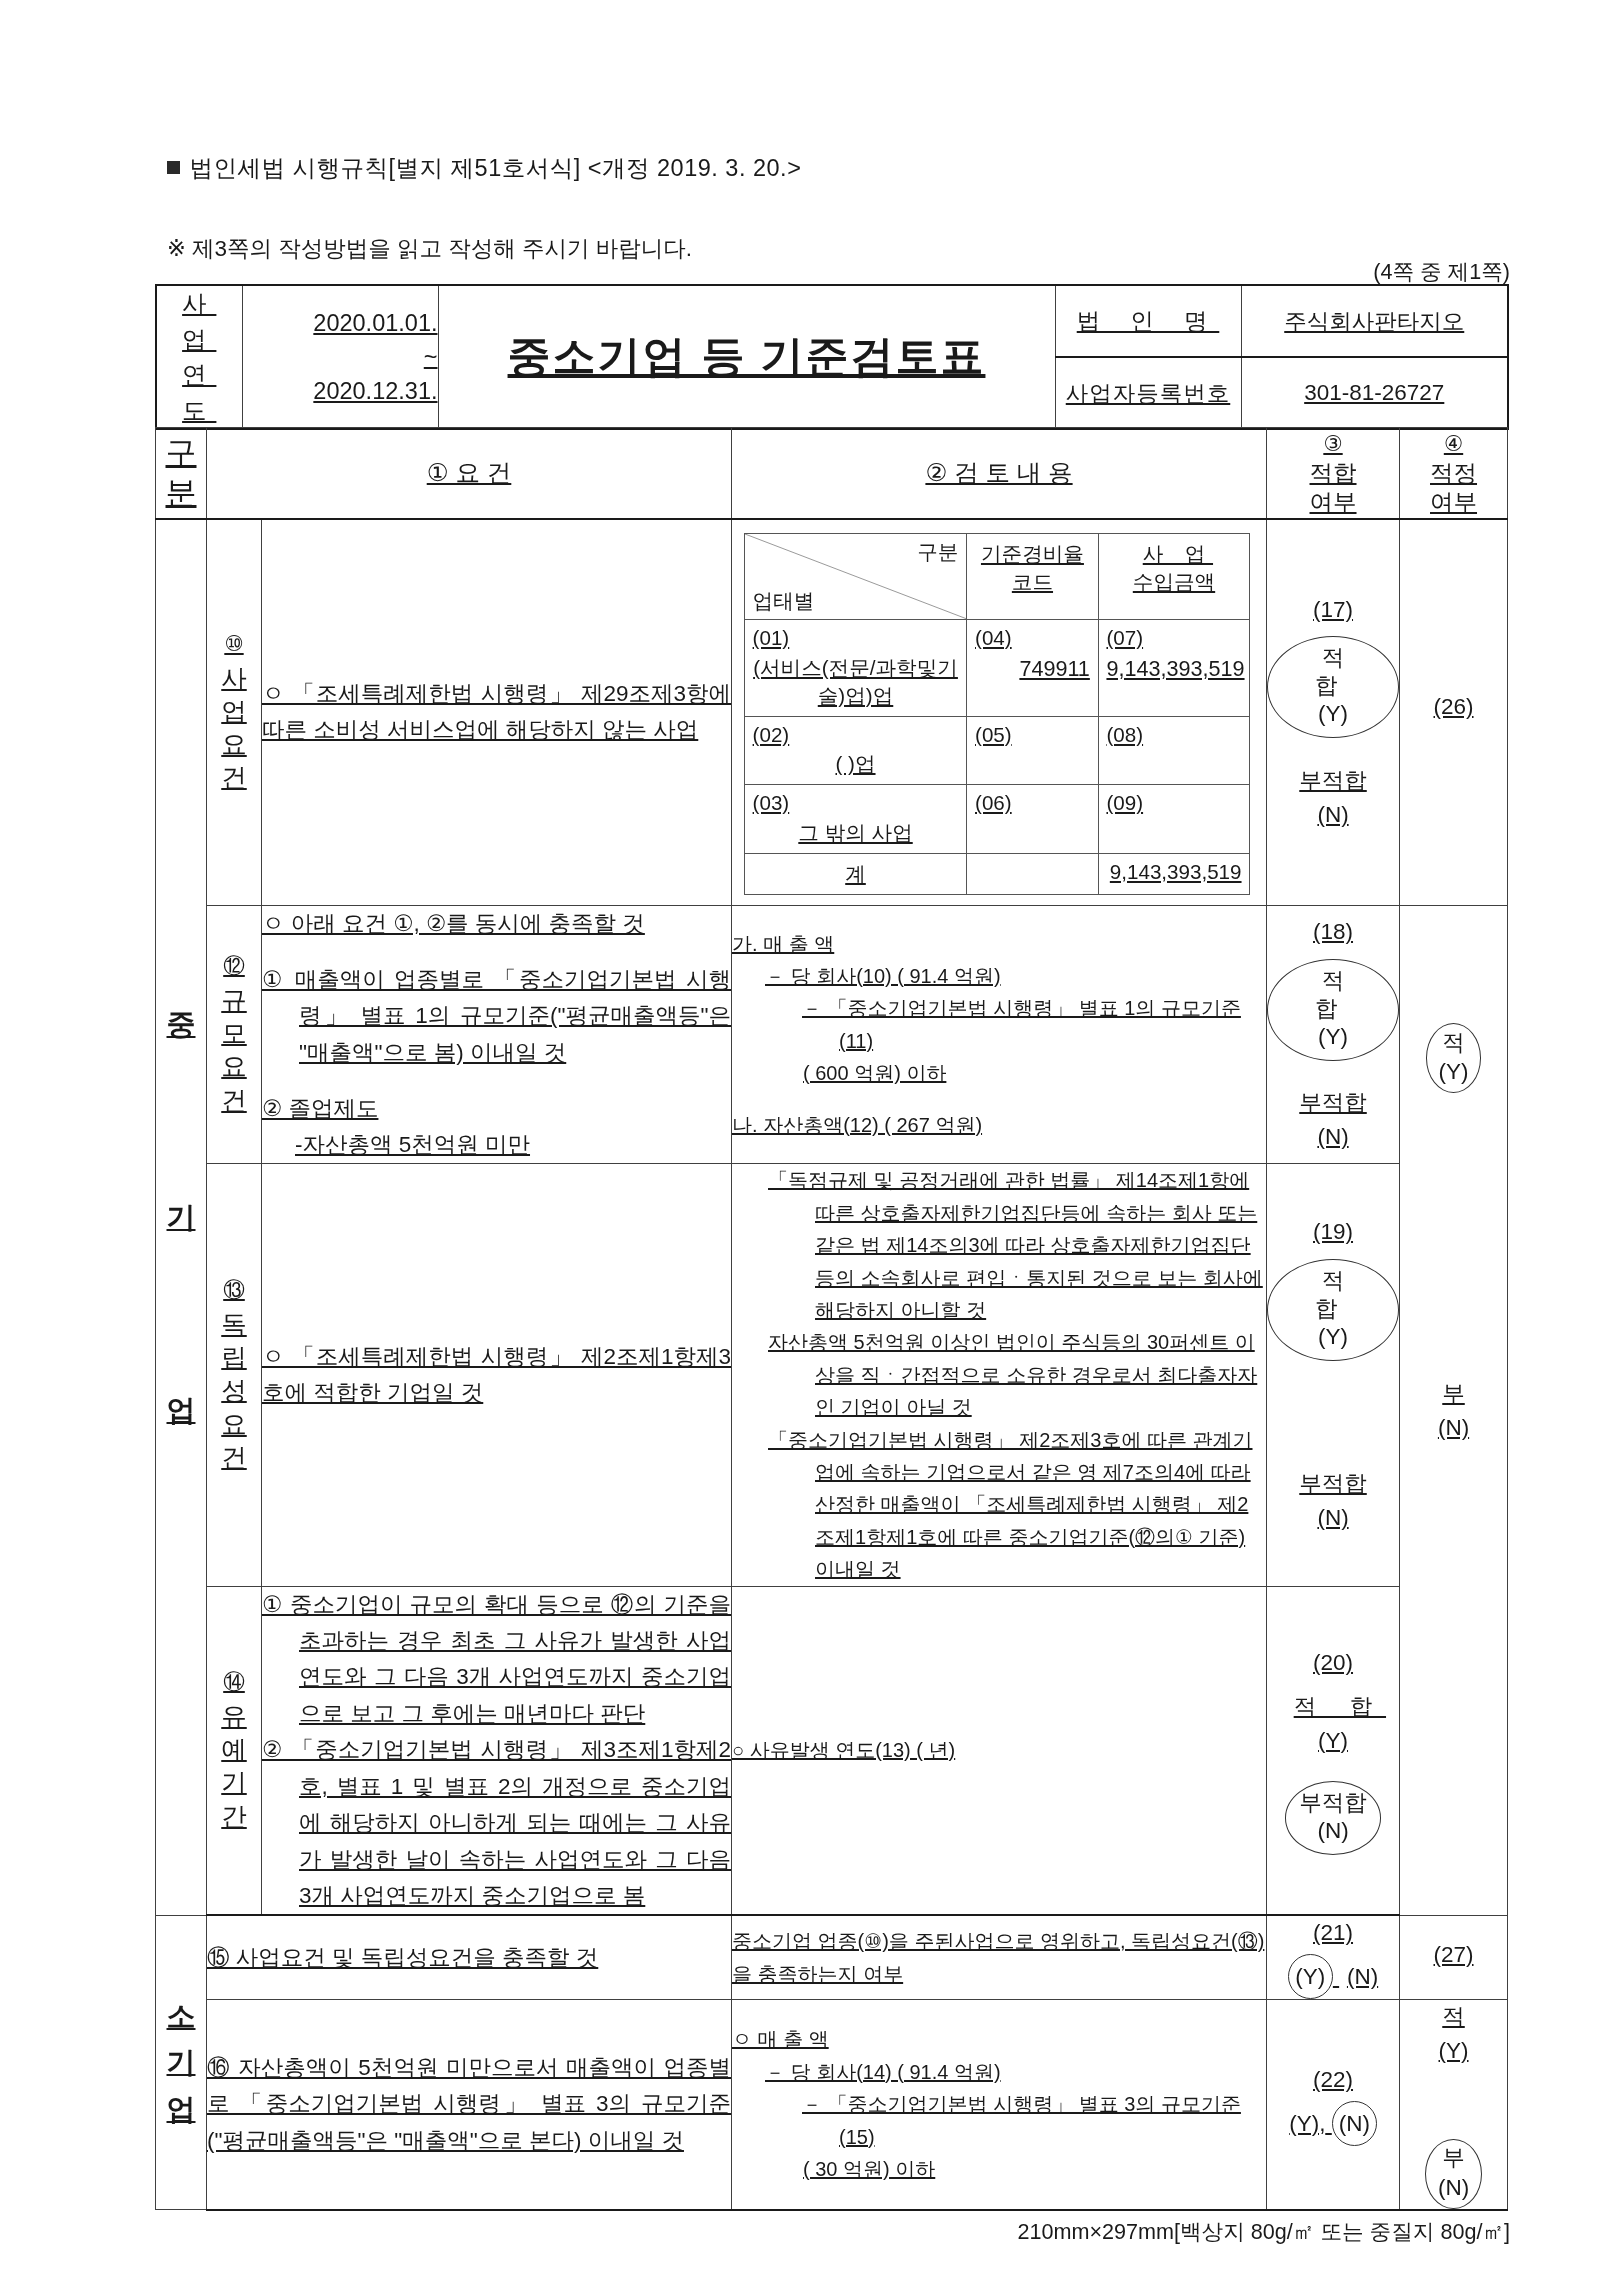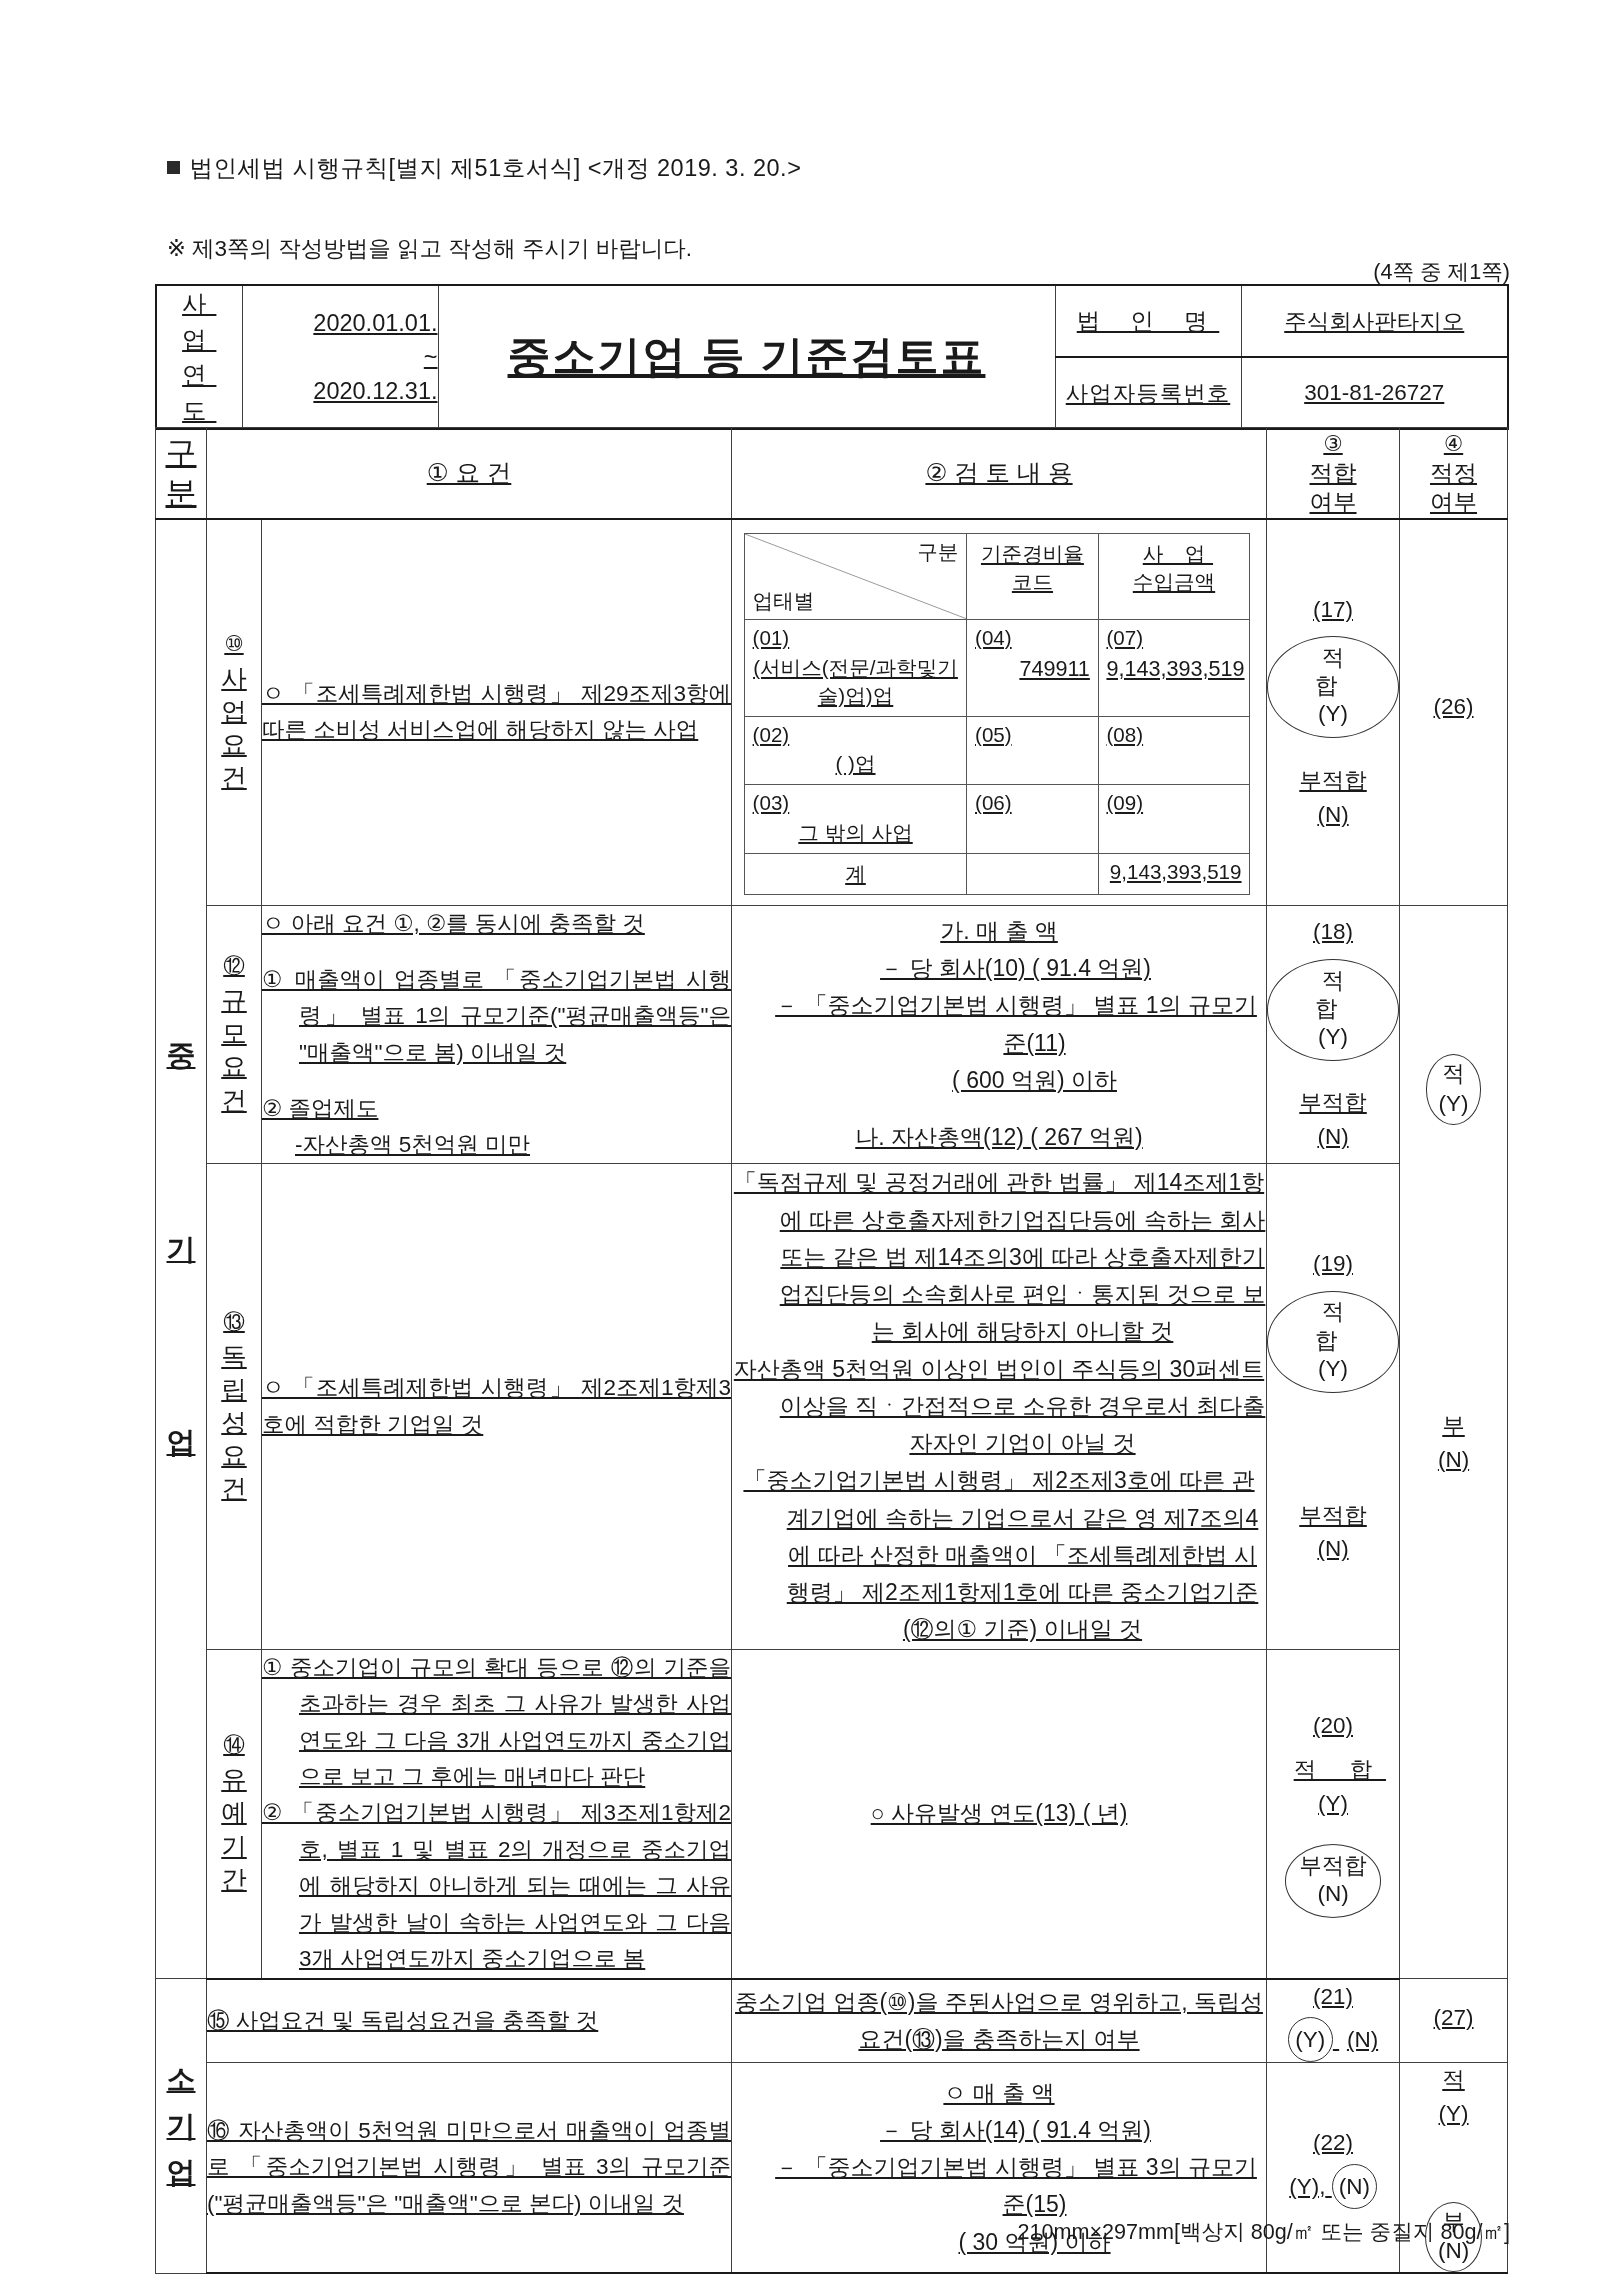--- a/index.html
+++ b/index.html
@@ -138,29 +138,28 @@
   }
   .bigvert span { display: block; }
 
   .req {
     font-size: 22.5px;
     line-height: 1.62;
     padding: 13.7px 13.7px 13.7px 15.7px;
     text-align: justify;
   }
   .review {
-    font-size: 23px;
+    font-size: 20px;
     line-height: 1.62;
     padding: 13.7px 11.8px 13.7px 13.7px;
-    text-align: center;
   }
   .ind { padding-left: 33px; display:block; }
   .ind2 { padding-left: 53px; display:block; }
   .hang { display: block; padding-left: 37px; text-indent: -37px; }
-  .hang2 { display: block; padding-left: 47px; text-indent: -47px; }
+  .hang2 { display: block; padding-left: 47px; text-indent: -47px; margin-left: 36px; }
   .blank { display:block; height: 19.6px; }
 
   
   .judge {
     text-align: center;
     font-size: 22.5px;
     line-height: 1.5;
     padding: 9.8px 3.9px;
   }
   .judge .code { display: block; margin-bottom: 9.8px; }

